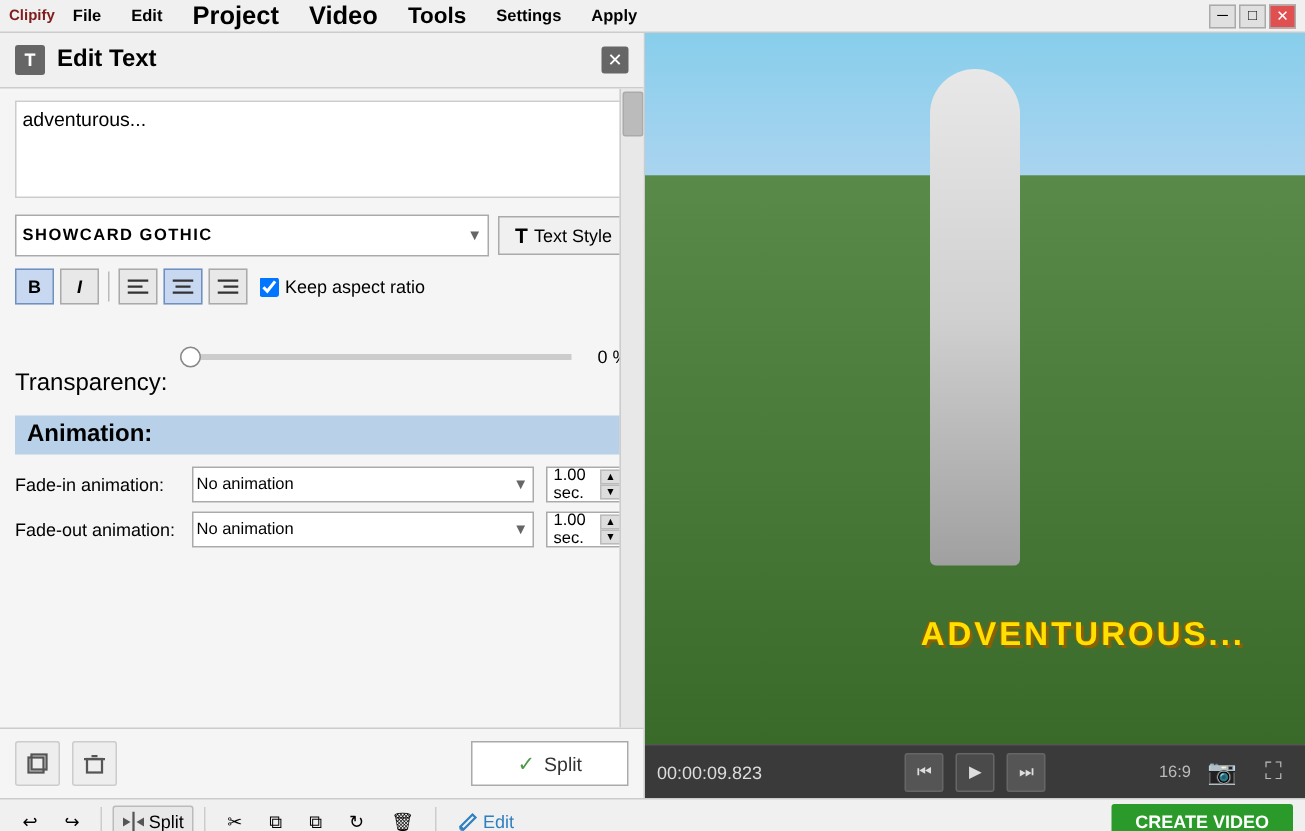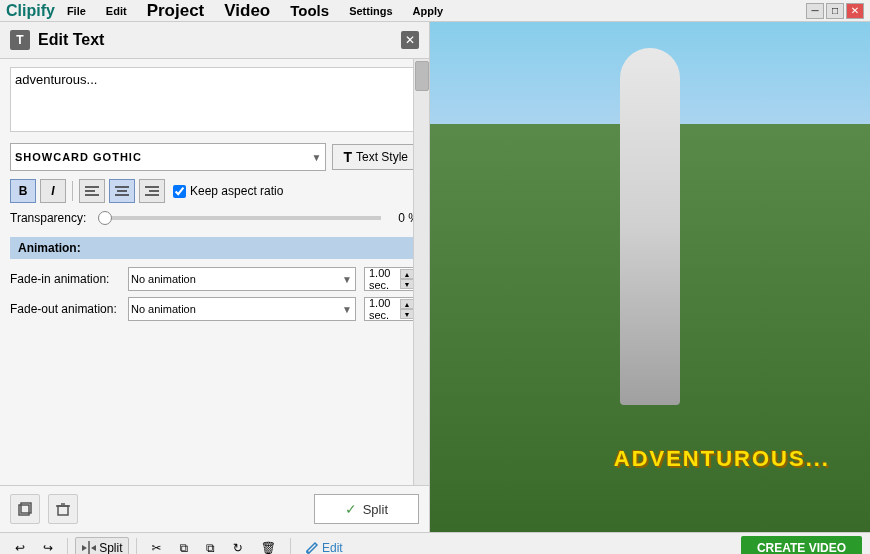--- a/index.html
+++ b/index.html
@@ -1,21 +1,21 @@
 <!DOCTYPE html>
 <html><head>
   <meta charset="utf-8">
   <style>
     * { box-sizing: border-box; margin: 0; padding: 0; }
     body { font-family: 'Segoe UI', Arial, sans-serif; font-size: 12px; background: #1e1e1e; overflow: hidden; width: 870px; height: 554px; }
 
     
     .title-bar { background: #f0f0f0; height: 22px; display: flex; align-items: center; justify-content: space-between; padding: 0 6px; border-bottom: 1px solid #ccc; }
     .title-bar-left { display: flex; align-items: center; gap: 4px; font-size: 11px; font-weight: 600; }
-    .title-bar-logo { color: #0f766e; font-weight: bold; font-size: 16px; }
+    .title-bar-logo { color: #7f1d1d; font-weight: bold; font-size: 10px; }
     .title-bar-controls { display: flex; gap: 2px; }
     .title-btn { width: 18px; height: 16px; border: 1px solid #aaa; background: #e0e0e0; cursor: pointer; display: flex; align-items: center; justify-content: center; font-size: 10px; }
     .title-btn.close { background: #e05050; color: white; }
     .menu-item { padding: 2px 8px; font-size: 12px; cursor: pointer; border-radius: 2px; }
 
     
     .main-area { display: flex; height: calc(554px - 22px - 22px); }
 
     
     .left-panel { width: 430px; background: #f5f5f5; border-right: 1px solid #ccc; display: flex; flex-direction: column; }
@@ -37,28 +37,28 @@
     
     .format-row { display: flex; align-items: center; gap: 4px; margin-bottom: 8px; }
     .fmt-btn { width: 26px; height: 24px; border: 1px solid #aaa; background: #e8e8e8; cursor: pointer; display: flex; align-items: center; justify-content: center; font-size: 12px; font-weight: bold; }
     .fmt-btn.active { background: #c8d8f0; border-color: #7090c0; }
     .fmt-sep { width: 1px; height: 20px; background: #bbb; margin: 0 2px; }
     .checkbox-label { display: flex; align-items: center; gap: 4px; font-size: 12px; cursor: pointer; margin-left: 4px; }
     .checkbox-label input { margin: 0; }
 
     
     .transparency-row { display: flex; align-items: center; gap: 8px; margin-bottom: 12px; }
-    .transparency-label { font-size: 12px; min-width: 80px; }
+    .transparency-label { font-size: 16px; min-width: 80px; margin-top: 36px; }
     .transparency-slider { flex: 1; height: 4px; background: linear-gradient(to right, #ccc 80%, #ccc); -webkit-appearance: none; appearance: none; outline: none; border: none; }
     .transparency-slider::-webkit-slider-thumb { -webkit-appearance: none; width: 14px; height: 14px; background: white; border: 1px solid #888; border-radius: 50%; cursor: pointer; }
     .transparency-value { font-size: 12px; min-width: 30px; text-align: right; }
 
     
     .anim-section { margin-bottom: 8px; }
-    .anim-header { background: #b8d0e8; padding: 4px 8px; font-size: 12px; font-weight: 600; margin-bottom: 8px; }
+    .anim-header { background: #b8d0e8; padding: 4px 8px; font-size: 16px; font-weight: 600; margin-bottom: 8px; }
     .anim-row { display: flex; align-items: center; gap: 8px; margin-bottom: 6px; }
     .anim-label { font-size: 12px; min-width: 110px; }
     .anim-select { flex: 1; height: 24px; border: 1px solid #aaa; background: white; font-size: 11px; padding: 0 2px; }
     .anim-time { width: 55px; height: 24px; border: 1px solid #aaa; background: white; font-size: 11px; padding: 0 4px; display: flex; align-items: center; justify-content: space-between; }
     .anim-time-spinners { display: flex; flex-direction: column; }
     .spin-btn { width: 14px; height: 10px; border: none; background: #ddd; cursor: pointer; font-size: 7px; display: flex; align-items: center; justify-content: center; border: 1px solid #bbb; }
 
     
     .panel-footer { padding: 8px 10px; border-top: 1px solid #ccc; display: flex; justify-content: flex-end; }
     .apply-btn { background: white; border: 1px solid #aaa; padding: 6px 30px; font-size: 13px; cursor: pointer; display: flex; align-items: center; gap: 6px; color: #333; }
@@ -278,20 +278,31 @@
 
         <div style="position:absolute; top:0; left:0; right:0; height:20%; background:linear-gradient(to bottom, #87ceeb, #aad4f0);"></div>
         <div style="position:absolute; top:20%; left:0; right:0; bottom:0; background:linear-gradient(to bottom, #5a8a4a, #3a6a2a);"></div>
 
         <div style="position:absolute; top:5%; left:50%; transform:translateX(-50%); width:60px; height:70%; background:linear-gradient(to bottom, #e8e8e8 0%, #d0d0d0 50%, #a0a0a0 100%); border-radius:30px 30px 4px 4px;"></div>
 
         <div class="video-text-overlay">ADVENTUROUS...</div>
       </div>
     </div>
 
+    <div class="video-controls">
+      <span class="time-display">00:00:09.823</span>
+      <div style="flex:1;"></div>
+      <button class="video-btn">⏮</button>
+      <button class="video-btn play-btn">▶</button>
+      <button class="video-btn">⏭</button>
+      <div style="flex:1;"></div>
+      <span class="ratio-label">16:9</span>
+      <button class="video-btn" style="border:none; background:transparent; color:#bbb; font-size:16px;">📷</button>
+      <button class="video-btn" style="border:none; background:transparent; color:#bbb; font-size:16px;">⛶</button>
+    </div>
 
   </div>
 
 </div>
 
 <div class="bottom-toolbar">
   <button class="tool-btn">↩</button>
   <button class="tool-btn">↪</button>
   <div class="tool-sep"></div>
   <button class="tool-btn split-btn">

